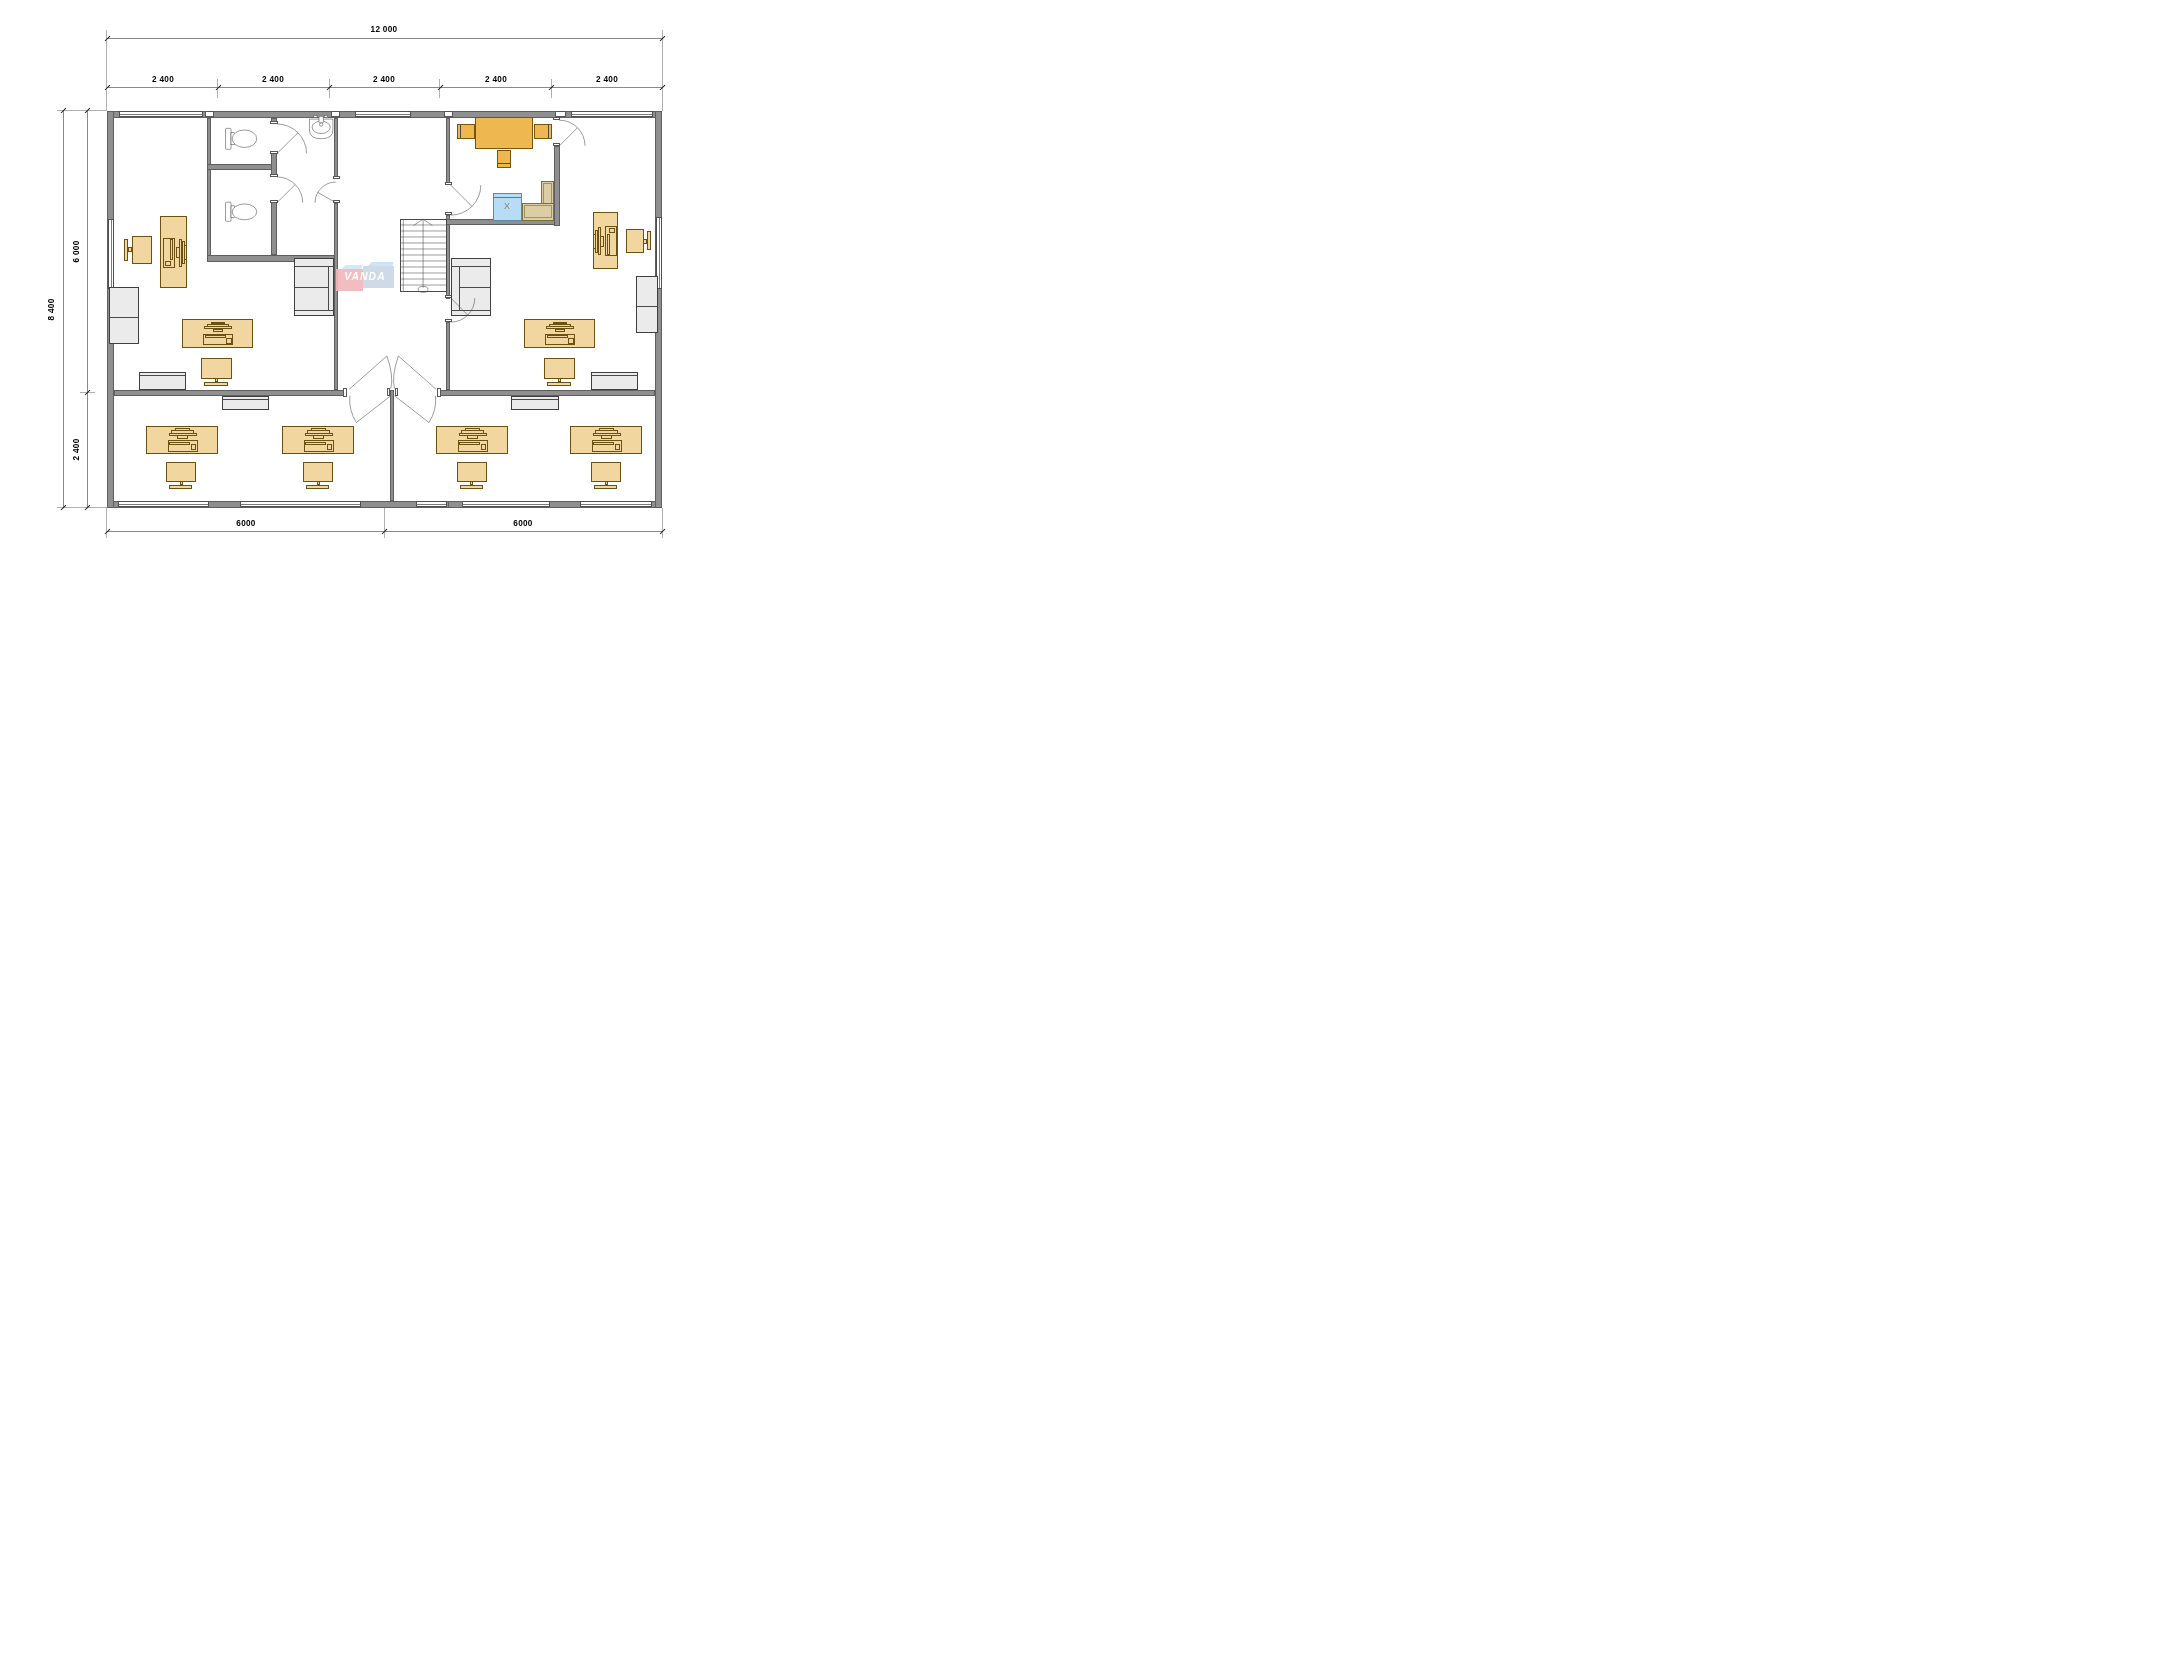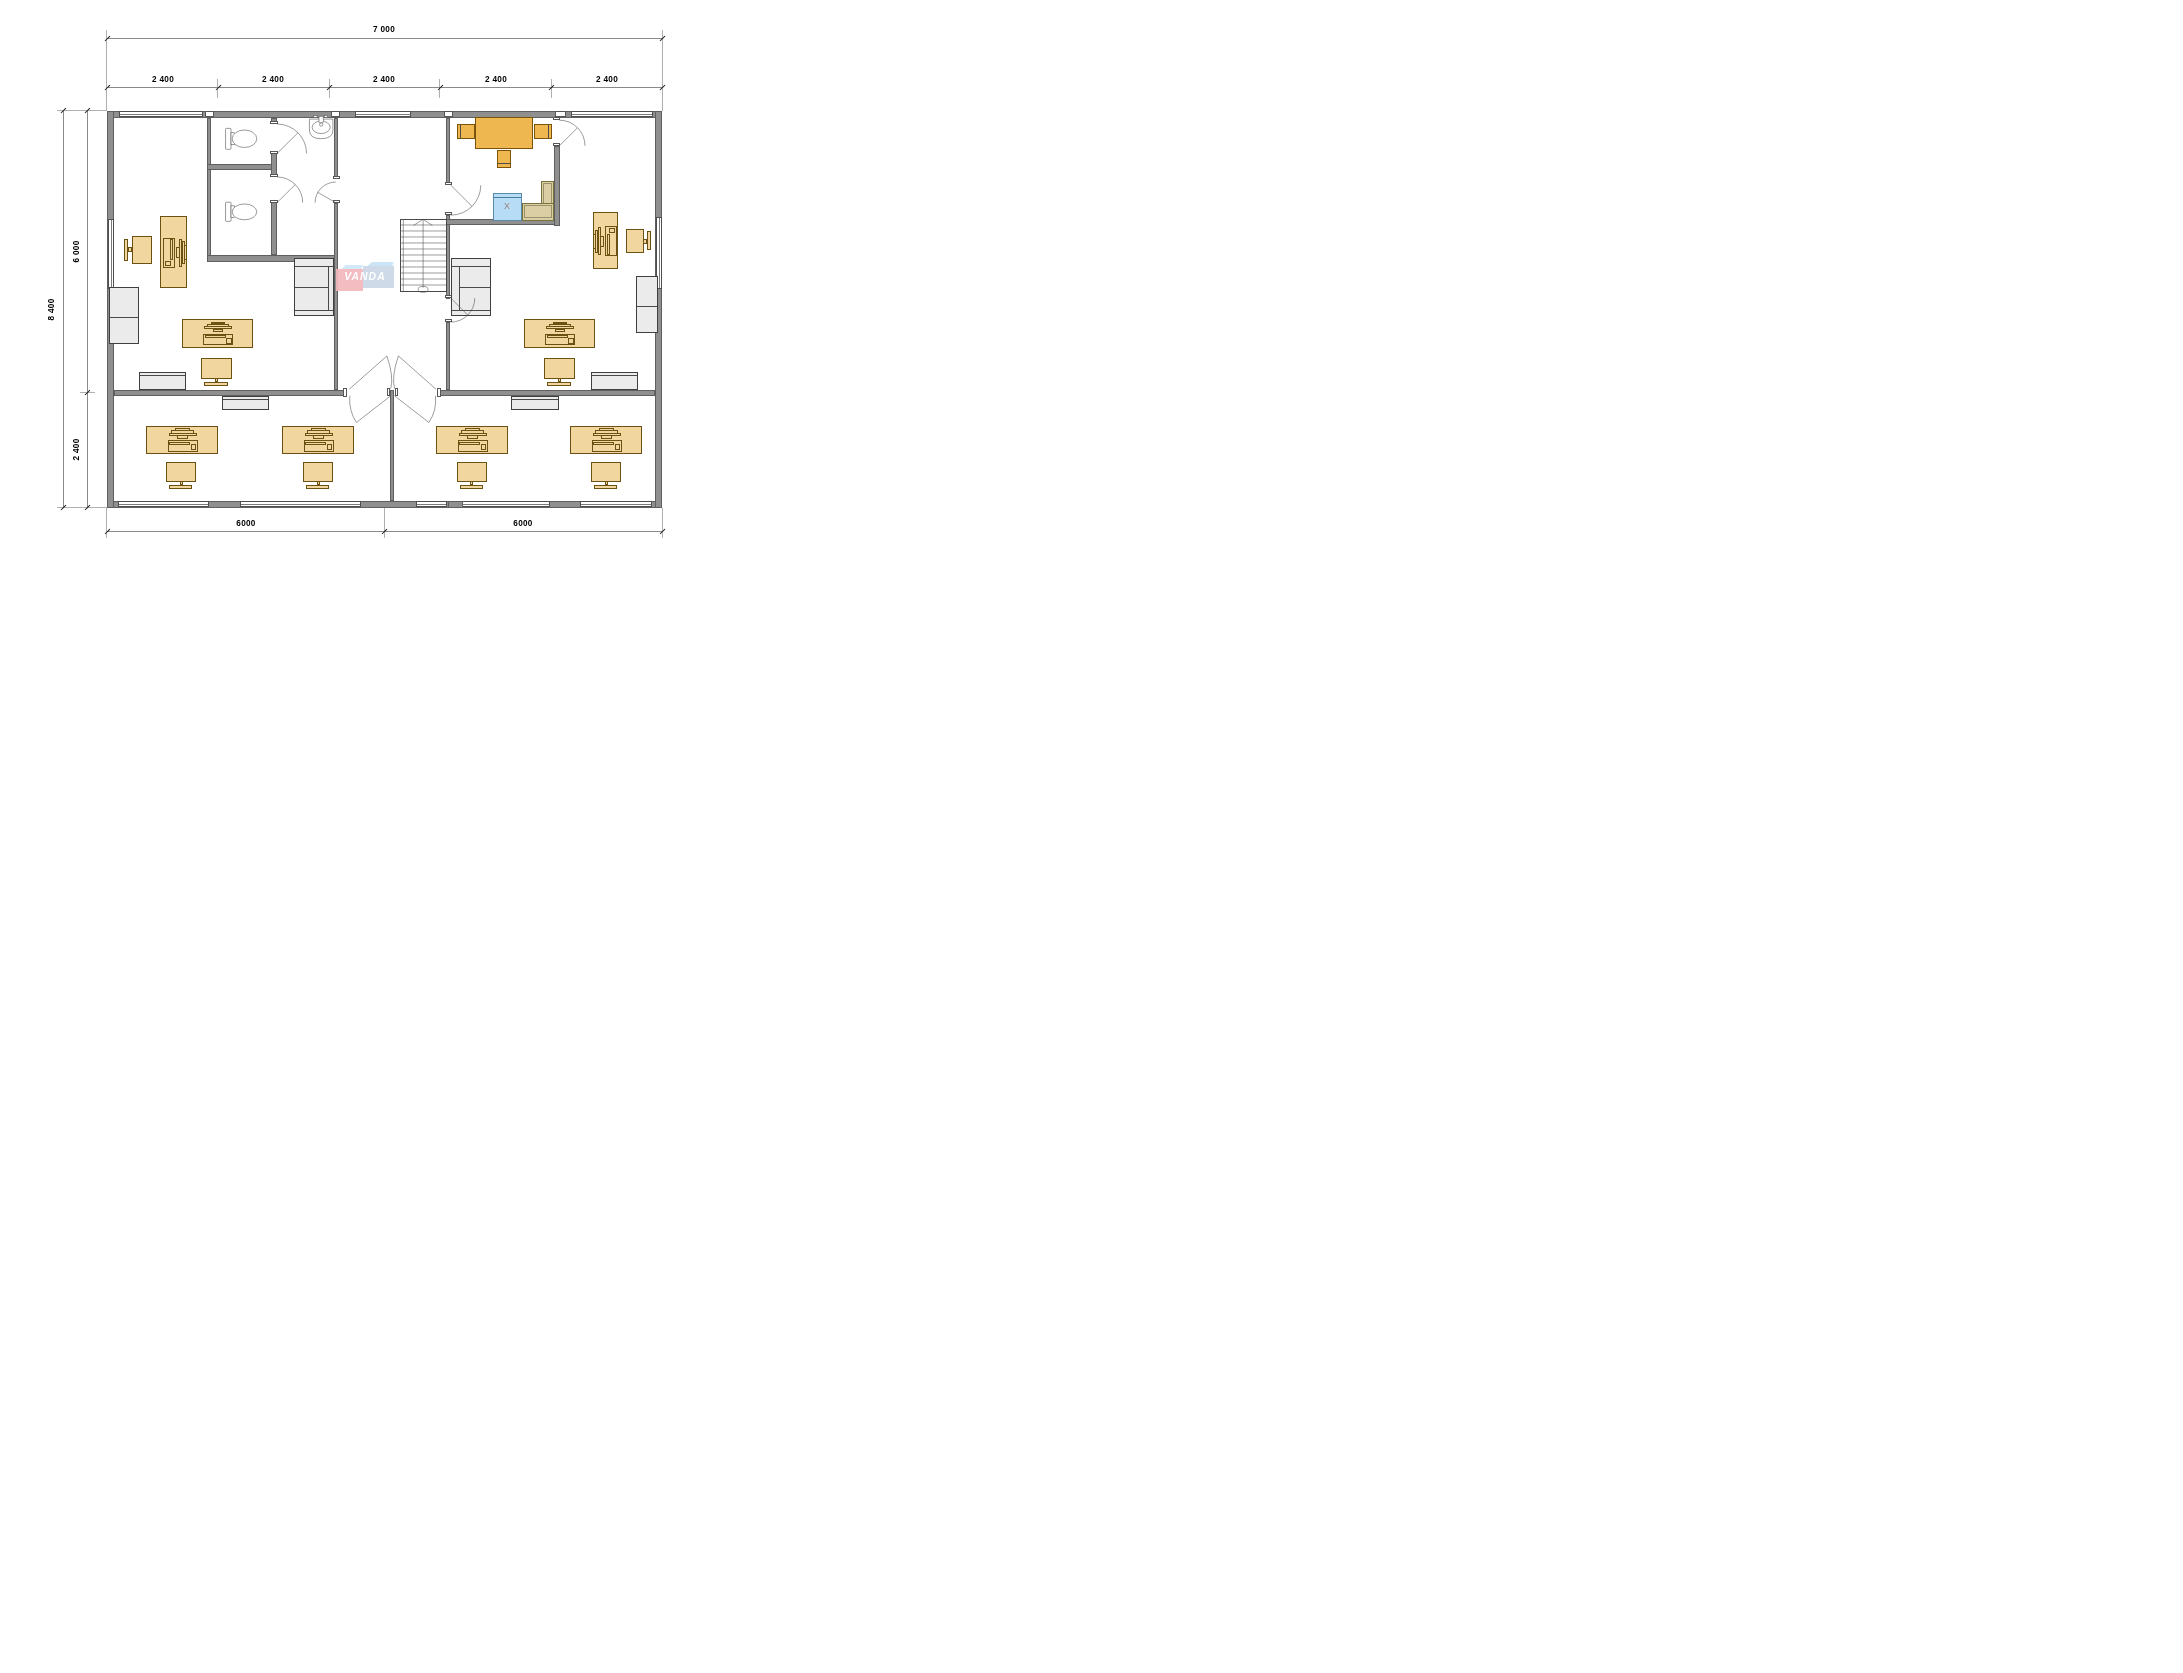--- a/index.html
+++ b/index.html
@@ -84,21 +84,21 @@
   <div class="tick" style="left:659px;top:87px"></div>
   <div class="tick" style="left:60px;top:110px"></div>
   <div class="tick" style="left:60px;top:507px"></div>
   <div class="tick" style="left:84px;top:110px"></div>
   <div class="tick" style="left:84px;top:392px"></div>
   <div class="tick" style="left:84px;top:507px"></div>
   <div class="tick" style="left:104px;top:531px"></div>
   <div class="tick" style="left:381px;top:531px"></div>
   <div class="tick" style="left:659px;top:531px"></div>
 
-  <div class="dim-label ctr" style="left:384px;top:25px">7 000</div>
+  <div class="dim-label ctr" style="left:384px;top:25px">12 000</div>
   <div class="dim-label ctr" style="left:163px;top:75px">2 400</div>
   <div class="dim-label ctr" style="left:273px;top:75px">2 400</div>
   <div class="dim-label ctr" style="left:384px;top:75px">2 400</div>
   <div class="dim-label ctr" style="left:496px;top:75px">2 400</div>
   <div class="dim-label ctr" style="left:607px;top:75px">2 400</div>
   <div class="dim-label vrot" style="left:35px;top:305px">8 400</div>
   <div class="dim-label vrot" style="left:60px;top:247px">6 000</div>
   <div class="dim-label vrot" style="left:60px;top:445px">2 400</div>
   <div class="dim-label ctr" style="left:246px;top:519px">6000</div>
   <div class="dim-label ctr" style="left:523px;top:519px">6000</div>

